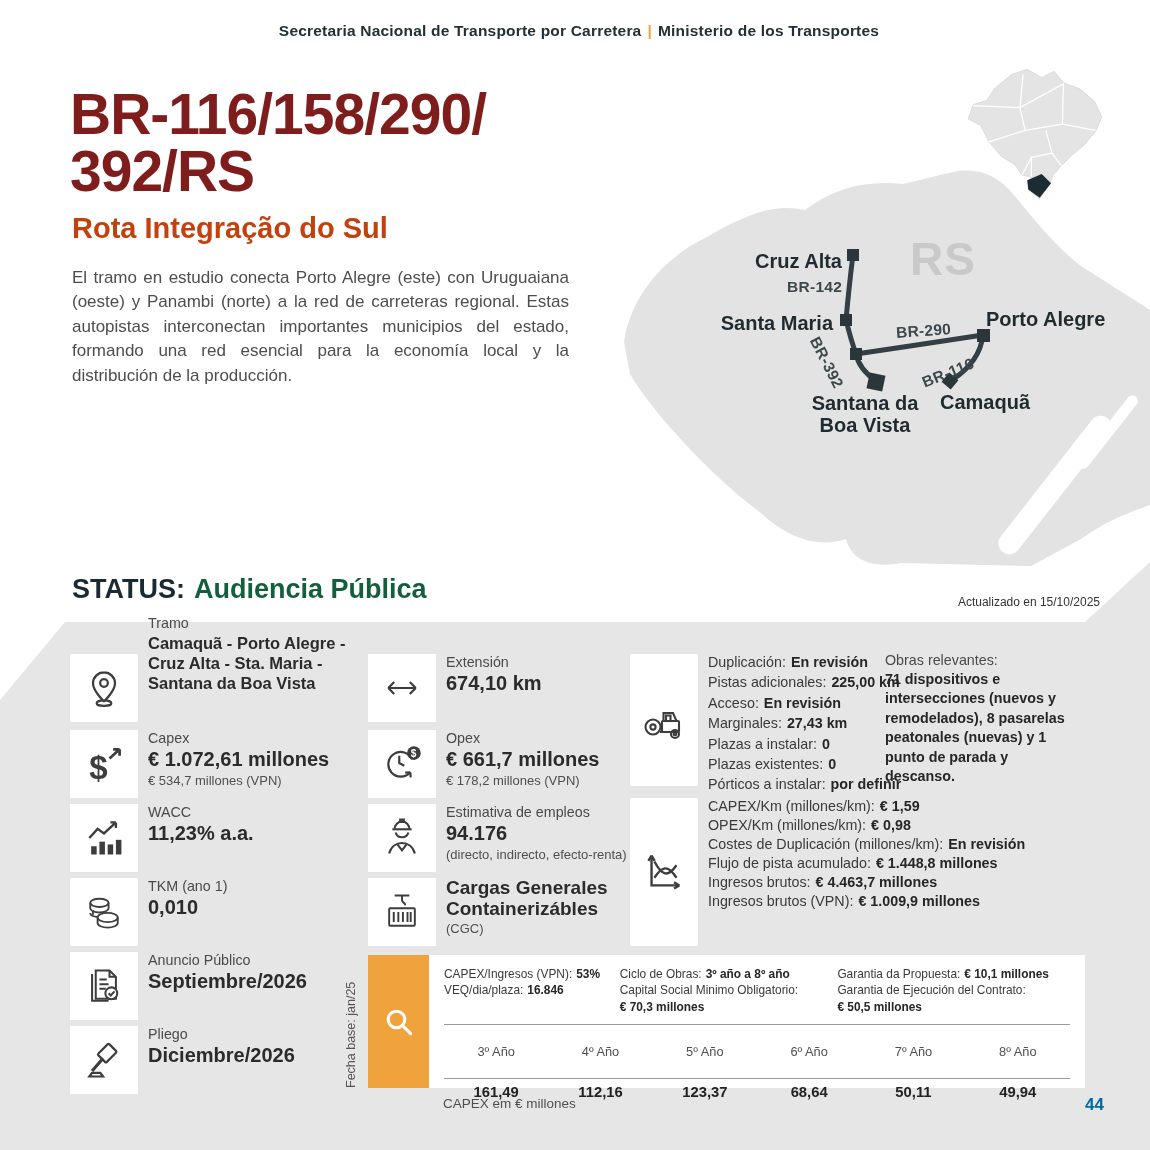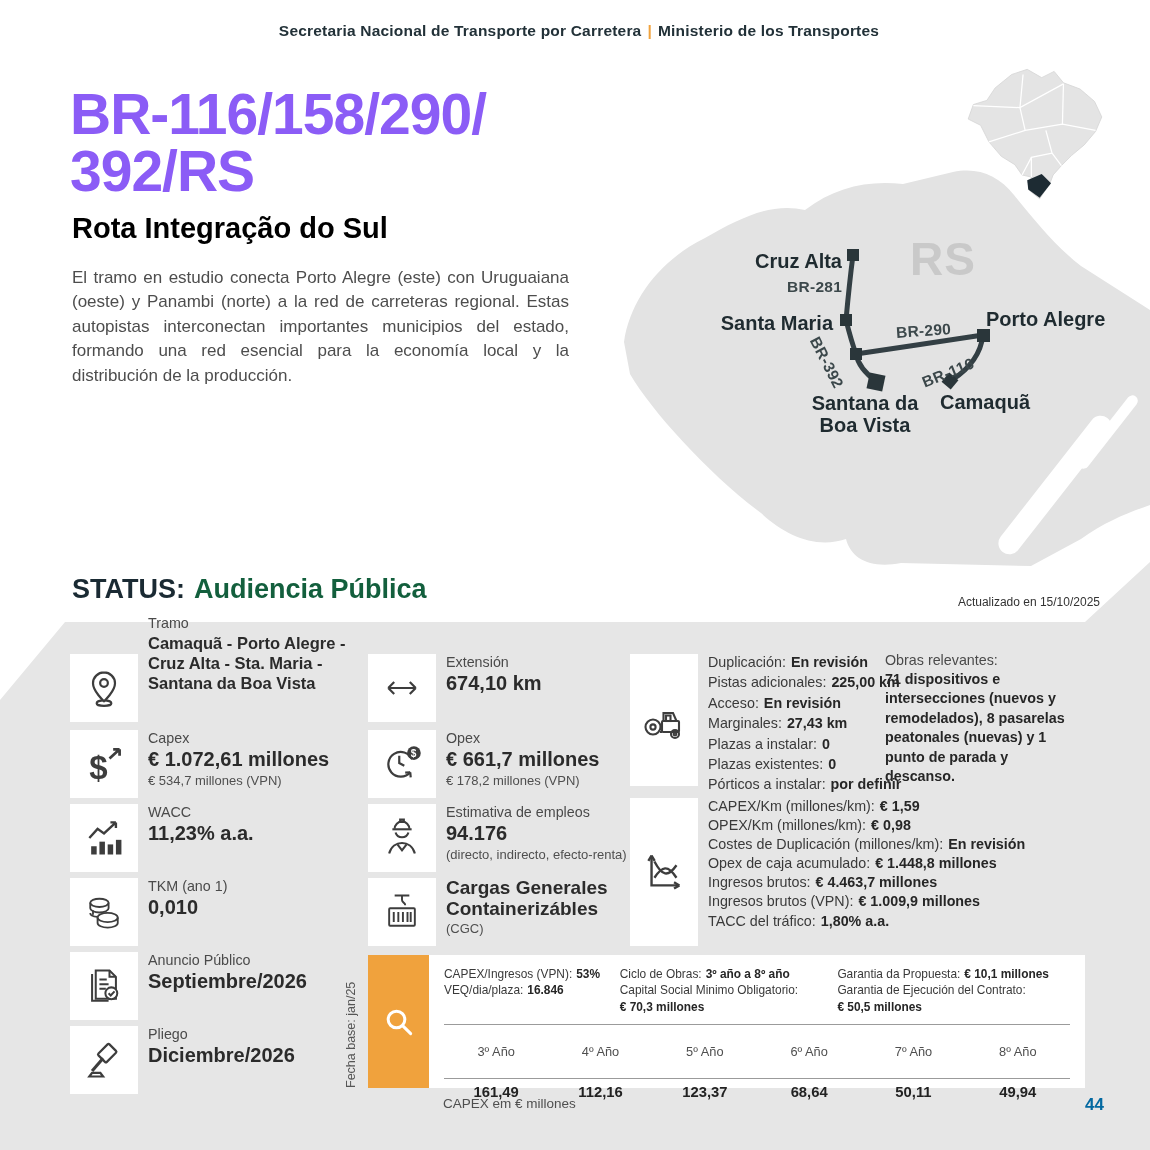--- a/index.html
+++ b/index.html
@@ -7,22 +7,22 @@
   body { font-family:"Liberation Sans", sans-serif; }
   .page { position:relative; width:1150px; height:1150px; background:#fff; overflow:hidden; }
 
   
   .doc-header { position:absolute; top:22px; left:0; width:100%; text-align:center;
     font-size:15.5px; font-weight:700; color:#223138; letter-spacing:.2px;padding-left:8px; }
   .doc-header .sep { color:#f0a23d; margin:0 6px; font-weight:700; }
 
   
   .title { position:absolute; left:70px; top:86px; font-size:57px; line-height:1.0;
-    font-weight:900; color:#8b5cf6; letter-spacing:-1px; }
-  .subtitle { position:absolute; left:72px; top:212px; font-size:29px; font-weight:700; color:#000000; }
+    font-weight:900; color:#7f1d1d; letter-spacing:-1px; }
+  .subtitle { position:absolute; left:72px; top:212px; font-size:29px; font-weight:700; color:#c2410c; }
   .desc { position:absolute; left:72px; top:266px; width:497px; font-size:17px; line-height:1.44;
     color:#4d4d4d; text-align:justify; }
 
   
   .brazil-map { position:absolute; left:963px; top:62px; }
   .rs-map { position:absolute; left:600px; top:160px; width:550px; height:410px; }
   .rs-map svg.blob { position:absolute; left:0; top:0; }
   .map-label { position:absolute; font-weight:800; color:#1f2b30; font-size:20px; white-space:nowrap; }
   .road-label { position:absolute; font-weight:800; color:#3c484b; font-size:15.5px; letter-spacing:.3px; white-space:nowrap; }
   .rs-watermark { position:absolute; left:310px; top:72px; font-size:46px; font-weight:800; color:#c9c9c9; letter-spacing:1px; }
@@ -130,21 +130,21 @@
         <rect x="247" y="89" width="12" height="12"></rect>
         <rect x="240" y="154" width="12" height="12"></rect>
         <rect x="250" y="188" width="12" height="12"></rect>
         <rect x="377" y="169" width="13" height="13"></rect>
         <rect x="268" y="214" width="16" height="16" transform="rotate(12 276 222)"></rect>
         <rect x="344" y="215" width="12" height="12" transform="rotate(40 350 221)"></rect>
       </g>
     </svg>
     <div class="rs-watermark">RS</div>
     <div class="map-label" style="left:140px; top:90px; width:102px; text-align:right;">Cruz Alta</div>
-    <div class="road-label" style="left:187px; top:118px;">BR-281</div>
+    <div class="road-label" style="left:187px; top:118px;">BR-142</div>
     <div class="map-label" style="left:105px; top:152px; width:128px; text-align:right;">Santa Maria</div>
     <div class="road-label" style="left:296px; top:162px; transform:rotate(-4deg);">BR-290</div>
     <div class="map-label" style="left:386px; top:148px;">Porto Alegre</div>
     <div class="road-label" style="left:222px; top:174px; transform:rotate(63deg); transform-origin:left top;">BR-392</div>
     <div class="road-label" style="left:321px; top:204px; transform:rotate(-22deg);">BR-116</div>
     <div class="map-label santana" style="left:200px; top:233px; width:130px;">Santana da
 Boa Vista</div>
     <div class="map-label" style="left:340px; top:231px;">Camaquã</div>
   </div>
 
@@ -321,24 +321,23 @@
       <path d="M40 38 l-5.5 -3.3 M40 38 l-5.5 3.3"></path>
       <path d="M11 7 l-3.3 5.5 M11 7 l3.3 5.5"></path>
       <path d="M14 13 C 22 28, 28 30, 37 17"></path>
       <path d="M37 30 C 28 16, 22 18, 14 30"></path>
     </svg>
   </div>
   <div class="kv-block financial-rows" style="left:708px; top:797px; width:385px;">
     <div class="kv"><span>CAPEX/Km (millones/km):</span><span class="kv-v">€ 1,59</span></div>
     <div class="kv"><span>OPEX/Km (millones/km):</span><span class="kv-v">€ 0,98</span></div>
     <div class="kv"><span>Costes de Duplicación (millones/km):</span><span class="kv-v">En revisión</span></div>
-    <div class="kv"><span>Opex de caja acumulado:</span><span class="kv-v">€ 1.448,8 millones</span></div>
+    <div class="kv"><span>Flujo de pista acumulado:</span><span class="kv-v">€ 1.448,8 millones</span></div>
     <div class="kv"><span>Ingresos brutos:</span><span class="kv-v">€ 4.463,7 millones</span></div>
     <div class="kv"><span>Ingresos brutos (VPN):</span><span class="kv-v">€ 1.009,9 millones</span></div>
-    <div class="kv"><span>TACC del tráfico:</span><span class="kv-v">1,80% a.a.</span></div>
   </div>
 
   <div class="fecha-base">Fecha base: jan/25</div>
 
   <div class="search-box">
     <svg width="40" height="40" viewBox="0 0 48 48" fill="none" stroke="#ffffff" stroke-width="3.6" stroke-linecap="round">
       <circle cx="21" cy="21" r="10"></circle>
       <path d="M28.6 28.6 L38 38"></path>
     </svg>
   </div>

